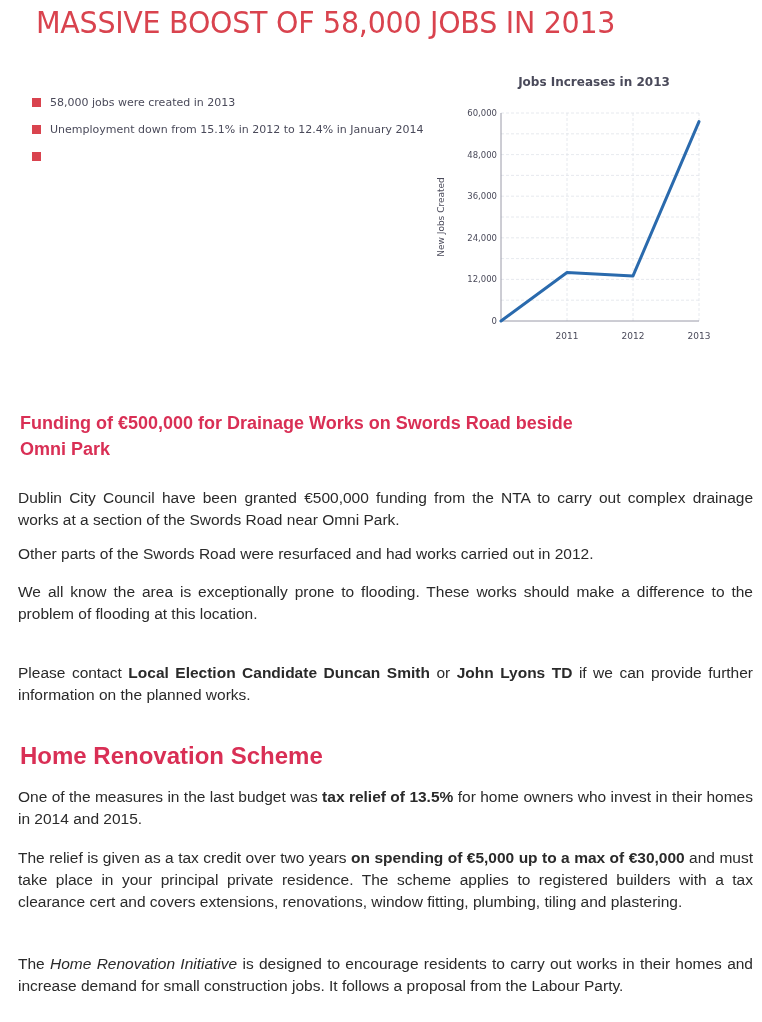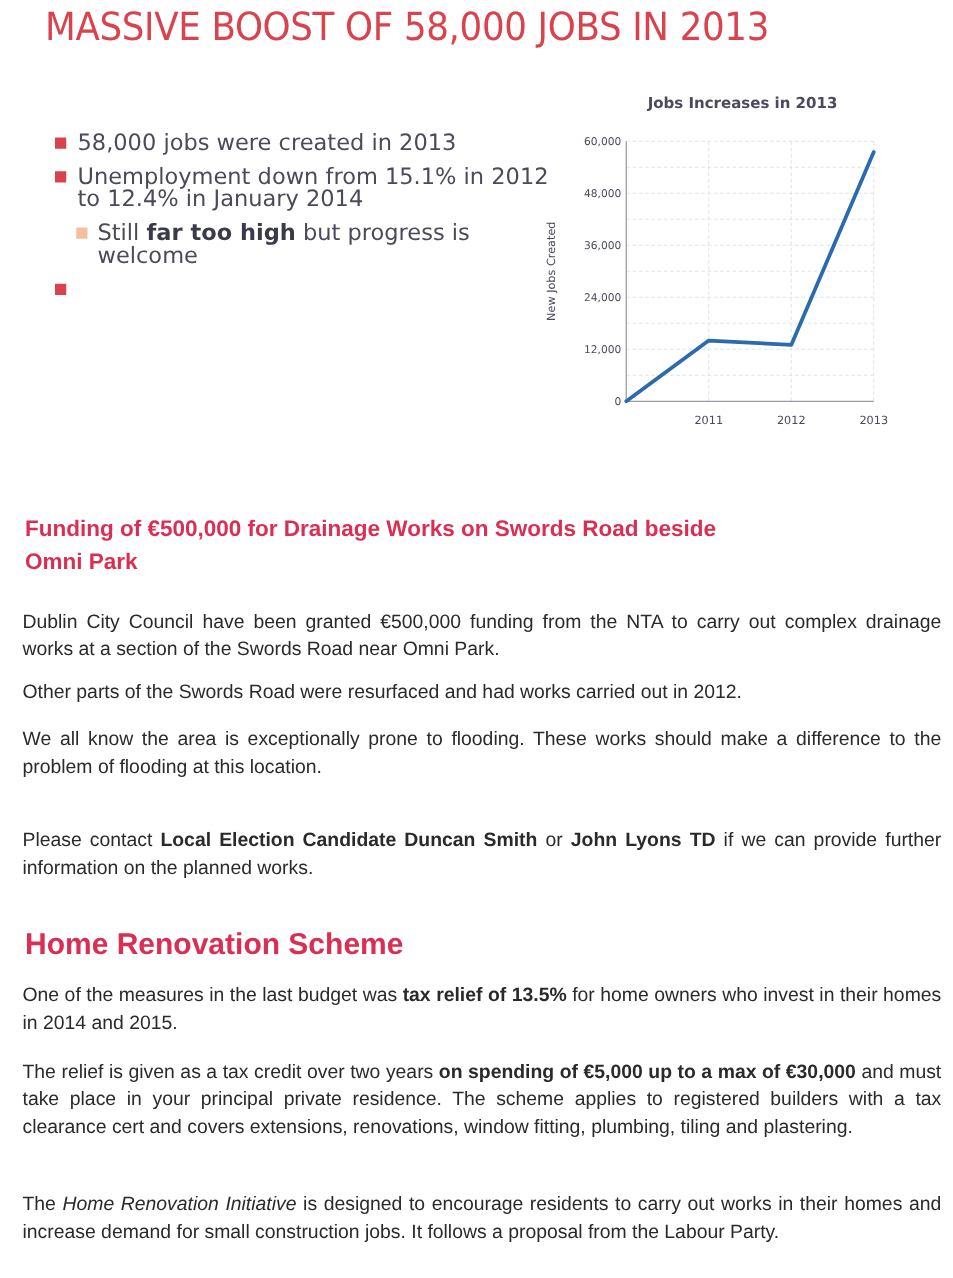--- a/index.html
+++ b/index.html
@@ -9,22 +9,22 @@
     font-family: "Liberation Sans", sans-serif; color: #2b2b2b;
   }
   .headline {
     position: absolute; left: 36px; top: 4px;
     font-family: "DejaVu Sans", sans-serif; font-size: 31px;
     color: #d9434e; letter-spacing: -0.3px; white-space: nowrap;
     transform: scaleX(0.92); transform-origin: left top;
   }
   .bullets {
     position: absolute; left: 30px; top: 94px; width: 400px;
-    font-family: "DejaVu Sans", sans-serif; font-size: 18px;
-    color: #4a4a5a; list-style: none; margin: 12px; padding: 0;
+    font-family: "DejaVu Sans", sans-serif; font-size: 11px;
+    color: #4a4a5a; list-style: none; margin: 0; padding: 0;
   }
   .bullets li { position: relative; padding-left: 20px; margin-bottom: 9px; line-height: 18px; }
   .bullets li.sub { padding-left: 36px; }
   .bullets li .sq {
     position: absolute; left: 2px; top: 4px; width: 9px; height: 9px; background: #d9434e;
   }
   .bullets li.sub .sq { left: 19px; background: #f3c09f; }
   .bullets b { color: #3a3a4a; }
 
   .chart { position: absolute; left: 428px; top: 68px; width: 300px; height: 290px; }
@@ -48,24 +48,20 @@
 <div class="headline">MASSIVE BOOST OF 58,000 JOBS IN 2013</div>
 
 <ul class="bullets">
   <li>
     <span class="sq"></span>
     <span>58,000 jobs were created in 2013</span>
   </li>
   <li>
     <span class="sq"></span>
     <span>Unemployment down from 15.1% in 2012 to 12.4% in January 2014</span>
-  </li>
-  <li class="sub">
-    <span class="sq"></span>
-    <span>Still </span><b>far too high</b><span> but progress is welcome</span>
   </li>
   <li>
     <span class="sq"></span>
   </li>
 </ul>
 
 <div class="chart">
   <svg id="chart-svg" viewBox="0 0 300 290">
     <text id="c-title" x="166" y="18" text-anchor="middle" font-size="12" font-weight="bold" fill="#3a3a4a">Jobs Increases in 2013</text>
     <text id="c-ylabel" x="0" y="0" text-anchor="middle" font-size="9" transform="translate(16,149) rotate(-90)">New Jobs Created</text>

